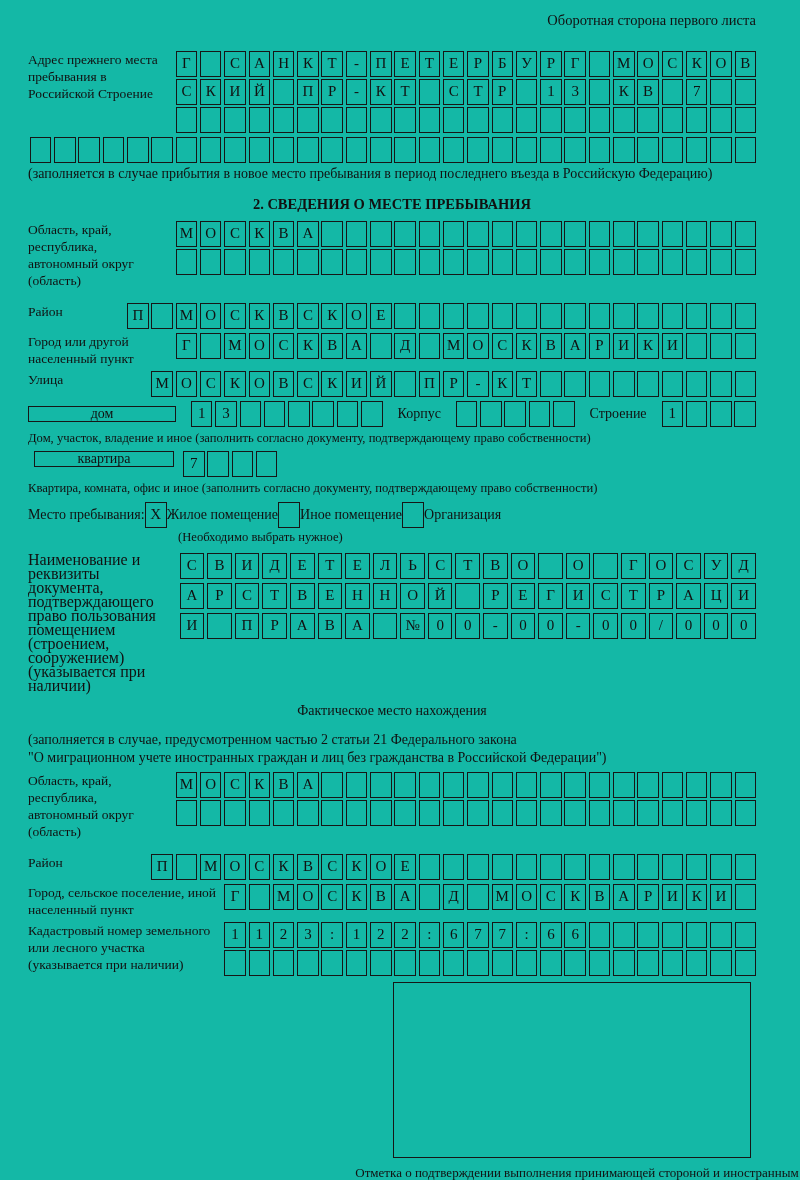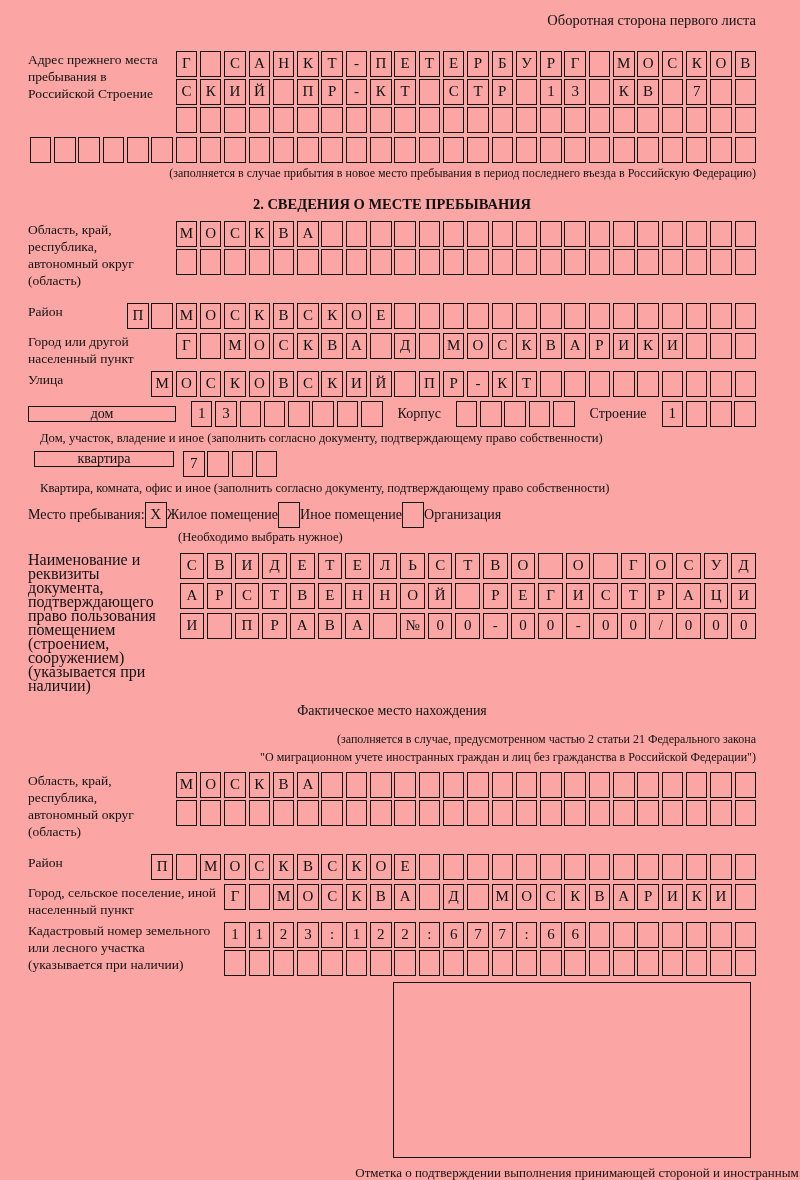--- a/index.html
+++ b/index.html
@@ -1,21 +1,21 @@
 <!DOCTYPE html>
 <html><head>
 <meta charset="utf-8">
 <style>
   html,body{margin:0;padding:0;background:#fff;}
   .page{
     position:relative;
     width:800px;height:1180px;
     box-sizing:border-box;
     padding:12px 44px 0 28px;
-    background:#fca5a5;
+    background:#14b8a6;
     color:#111;
     font-family:"Liberation Serif", serif;
     overflow:hidden;
   }
   .hdr{ text-align:right; font-size:14.5px; margin-bottom:22px; }
 
   .form-row{ display:flex; align-items:flex-start; margin-bottom:4px; }
   .label{ flex:1 1 auto; min-width:0; font-size:13.5px; line-height:17px; padding-right:6px; }
   .label.small{ font-size:16px; line-height:14px; }
   .rows{ flex:0 0 auto; margin-left:auto; display:flex; flex-direction:column; gap:2px; }
@@ -23,24 +23,24 @@
   .cells{ display:flex; gap:2.8px; justify-content:flex-end; }
   .cell{
     box-sizing:border-box; flex:0 0 auto;
     width:21.5px; height:26px;
     border:1.5px solid #161616;
     font-size:15px; line-height:23px; text-align:center;
   }
   .cells.wide{ gap:3px; }
   .cells.wide .cell{ width:24.6px; }
 
-  .center-note{ text-align:right; font-size:12px; line-height:15px; margin:3px 0 2px 0; }
+  .center-note{ text-align:left; font-size:14px; line-height:15px; margin:3px 0 2px 0; }
   .sec-title{ text-align:center; font-weight:bold; font-size:14.5px; margin:15px 0 8px 0; }
   .sub-title{ text-align:center; font-weight:normal; font-size:14px; margin:10px 0 13px 0; }
-  .plain-note{ font-size:12.6px; line-height:16px; margin:1px 0 5px 12px; }
+  .plain-note{ font-size:12.6px; line-height:16px; margin:1px 0 5px 0; }
 
   .house-line{ display:flex; align-items:center; justify-content:space-between; margin:2px 0 3px 0; }
   .named-box{
     box-sizing:border-box; border:1.5px solid #161616; height:16px;
     display:flex; align-items:center; justify-content:center;
     font-size:14px;
   }
   .w-house{ width:148px; }
   .w-apt{ width:140px; }
   .inline-label{ font-size:14px; white-space:nowrap; }

